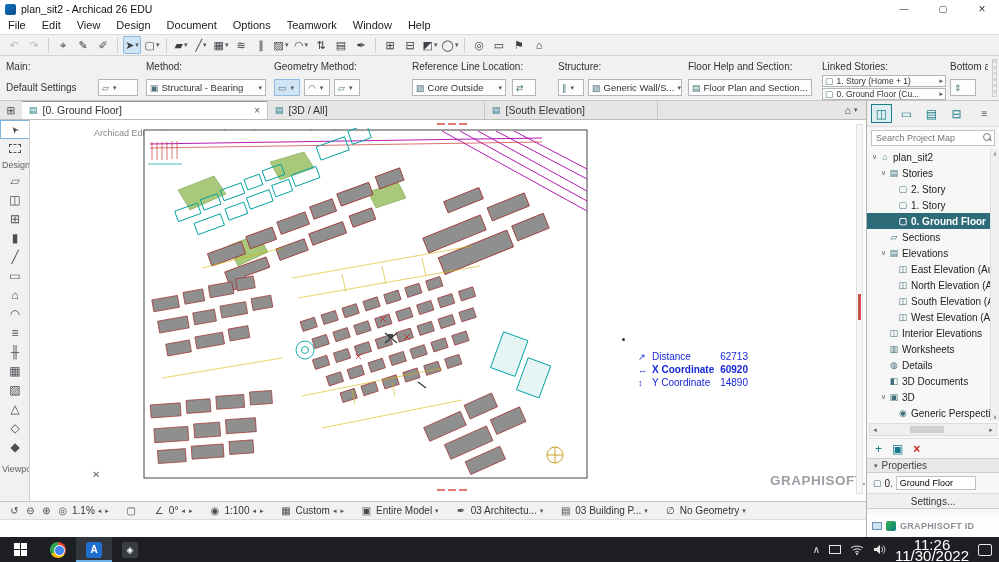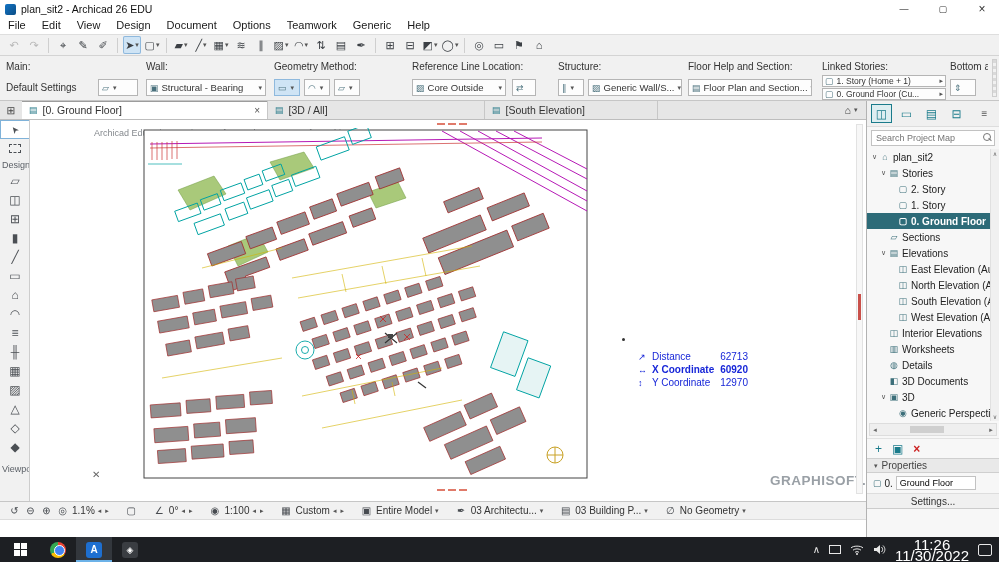--- a/index.html
+++ b/index.html
@@ -131,21 +131,21 @@
 </div>
 
 <div id="menubar">
   <span>File</span>
   <span>Edit</span>
   <span>View</span>
   <span>Design</span>
   <span>Document</span>
   <span>Options</span>
   <span>Teamwork</span>
-  <span>Generic</span>
+  <span>Window</span>
   <span>Help</span>
 </div>
 
 <div id="toolbar">
   <span class="tbtn dis">↶</span>
   <span class="tbtn dis">↷</span>
   <span class="tsep"></span>
   <span class="tbtn">⌖</span>
   <span class="tbtn">✎</span>
   <span class="tbtn">✐</span>
@@ -203,21 +203,21 @@
 </div>
 
 <div id="infobox">
   <span class="ib-label" style="left:6px">Main:</span>
   <span class="ib-text" style="left:6px">Default Settings</span>
   <div class="ib-ctrl" style="left:98px;width:40px">
     <span class="ib-icon">▱</span>
     <span class="cd">▾</span>
   </div>
 
-  <span class="ib-label" style="left:146px">Wall:</span>
+  <span class="ib-label" style="left:146px">Method:</span>
   <div class="ib-ctrl" style="left:146px;width:120px">
     <span class="ib-icon">▣</span>
     <span>Structural - Bearing</span>
     <span class="cd" style="margin-left:auto">▾</span>
   </div>
 
   <span class="ib-label" style="left:274px">Geometry Method:</span>
   <div class="ib-ctrl" style="left:274px;width:26px;background:#cfe4f5;border-color:#8fb9dd">
     <span class="ib-icon">▭</span>
     <span class="cd">▾</span>
@@ -519,21 +519,21 @@
       <span class="tval">62713</span>
     </div>
     <div class="tracker-row bold">
       <span class="ticn">↔</span>
       <span>X Coordinate</span>
       <span class="tval">60920</span>
     </div>
     <div class="tracker-row">
       <span class="ticn">↕</span>
       <span>Y Coordinate</span>
-      <span class="tval">12970</span>
+      <span class="tval">14890</span>
     </div>
   </div>
 
   <span class="watermark">GRAPHISOFT.</span>
   <div class="vscroll">
       <span class="thumb"></span>
     </div>
   <div class="splitter" style="left:407px;top:369px">
       <i></i>
       <i></i>
@@ -647,20 +647,25 @@
   <div class="np-props-h">
     <span class="cd">▾</span>
     <span>Properties</span>
   </div>
   <div class="np-prop-row">
     <span class="ticn">▢</span>
     <span>0.</span>
     <input value="Ground Floor" style="">
   </div>
   <div class="np-settings">Settings...</div>
+  <div class="np-footer">
+    <span class="mini-app-ic"></span>
+    <span class="gs-logo"></span>
+    <span class="gs-text">GRAPHISOFT ID</span>
+  </div>
 </div>
 
 <div id="statusbar">
   <span class="sb-ic">↺</span>
   <span class="sb-ic">⊖</span>
   <span class="sb-ic">⊕</span>
   <span class="sb-ic">◎</span>
   <span class="sb-g">
     <span>1.1%</span>
     <span class="sb-ar">◂</span>

